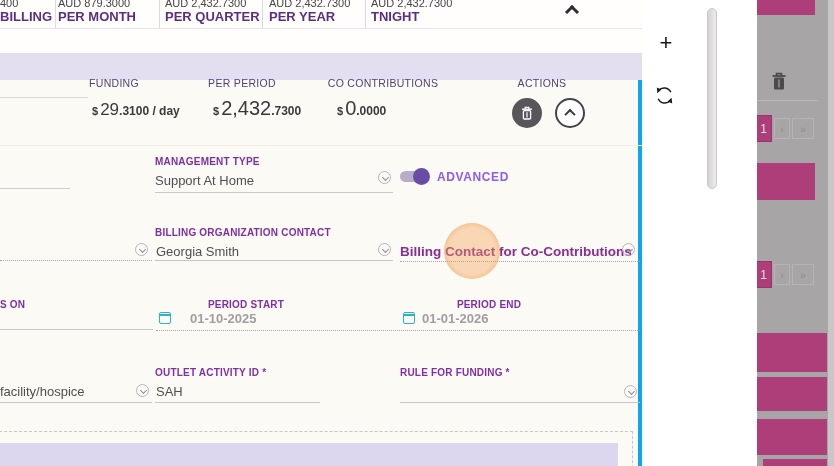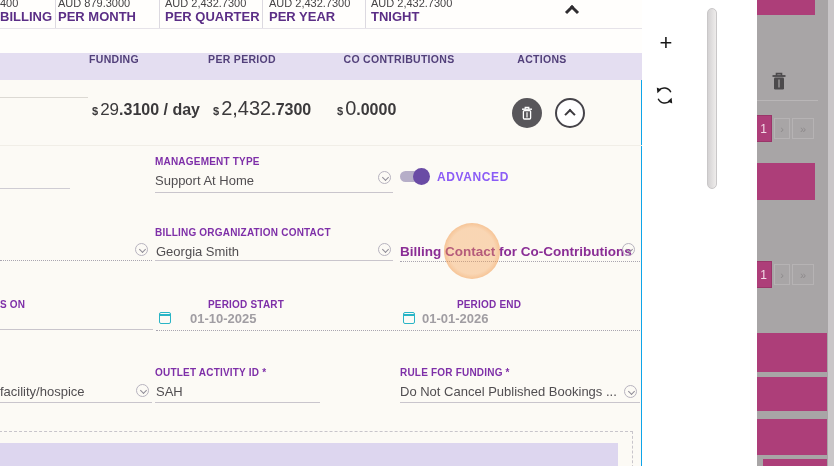--- a/index.html
+++ b/index.html
@@ -1,44 +1,44 @@
 <!DOCTYPE html>
 <html><head>
 <meta charset="utf-8">
 <style>
   * { margin:0; padding:0; box-sizing:border-box; }
   body { font-family:"Liberation Sans", sans-serif; background:#ffffff; }
   .screen { position:relative; width:834px; height:466px; overflow:hidden; background:#ffffff; }
 
   
   .content { position:absolute; left:0; top:0; width:642px; height:466px;
-             background:#fcfaf5; border-right:1px solid #0ea5e9; }
+             background:#fcfaf5; border-right:4px solid #0ea5e9; }
 
   
   .summary { position:absolute; left:0; top:0; width:642px; height:29px;
              background:#fffefc; border-bottom:1px solid #e6e3e9; }
   .sum-col { position:absolute; top:0; }
   .sum-amt { position:absolute; top:-3px; font-size:11px; color:#454345; white-space:nowrap; font-weight:500; }
   .sum-lbl { position:absolute; top:9px; font-size:13px; font-weight:bold; color:#5b2e86; white-space:nowrap; }
   .sum-div { position:absolute; top:0; width:1px; height:28px; background:#dcd9e0; }
   .chev-up-big { position:absolute; left:567px; top:7px; width:10px; height:10px;
                  border-left:3px solid #2f2d30; border-top:3px solid #2f2d30; transform:rotate(45deg); }
 
   .gap-strip { position:absolute; left:0; top:29px; width:642px; height:24px; background:#fffefc; }
 
   
   .band { position:absolute; left:0; top:53px; width:642px; height:27px; background:#e4def1; }
-  .band-lbl { position:absolute; top:0; transform:translateX(-50%); font-size:10.5px;
-              font-weight:bold; color:#52407a; letter-spacing:.3px; white-space:nowrap; }
+  .band-lbl { position:absolute; top:24px; transform:translateX(-50%); font-size:10.5px;
+              font-weight:normal; color:#52407a; letter-spacing:.3px; white-space:nowrap; }
 
   
   .money { position:absolute; display:flex; align-items:baseline; color:#3b393b; white-space:nowrap; }
   .money .sym { font-size:11px; font-weight:600; margin-right:2px; }
   .money .whole { font-weight:400; }
-  .money .frac { font-size:16px; font-weight:600; }
+  .money .frac { font-size:12px; font-weight:600; }
   .m-funding { left:92px; top:100px; } .m-funding .whole{ font-size:17px; }
   .m-period  { left:213px; top:97px; } .m-period .whole{ font-size:20px; }
   .m-co      { left:337px; top:97px; } .m-co .whole{ font-size:20px; }
 
   .btn-circle { position:absolute; width:30px; height:30px; border-radius:50%; }
   .btn-trash { left:512px; top:98px; background:#58565a; display:flex; align-items:center; justify-content:center; }
   .btn-collapse { left:555px; top:98px; background:#ffffff; border:2px solid #454349;
                   display:flex; align-items:center; justify-content:center; }
   .chev-up-sm { width:8px; height:8px; border-left:2.4px solid #3c3a3e; border-top:2.4px solid #3c3a3e;
                 transform:rotate(45deg) translate(1px,1px); }
@@ -126,21 +126,21 @@
       <div class="sum-div" style="left:159px;"></div>
       <div class="sum-div" style="left:262px;"></div>
       <div class="sum-div" style="left:365px;"></div>
     </div>
     <div class="chev-up-big"></div>
     <div class="gap-strip"></div>
 
     <div class="band">
       <div class="band-lbl" style="left:114px;">FUNDING</div>
       <div class="band-lbl" style="left:242px;">PER PERIOD</div>
-      <div class="band-lbl" style="left:383px;margin-left:16px;">CO CONTRIBUTIONS</div>
+      <div class="band-lbl" style="left:383px;">CO CONTRIBUTIONS</div>
       <div class="band-lbl" style="left:542px;">ACTIONS</div>
     </div>
 
     <div class="hline" style="left:0;top:97px;width:88px;background:#dcd9d3;"></div>
     <div class="money m-funding">
       <span class="sym">$</span>
       <span class="whole">29</span>
       <span class="frac">.3100 / day</span>
     </div>
     <div class="money m-period">
@@ -196,21 +196,20 @@
     <div class="fvalue-gray" style="left:422px;top:311px;">01-01-2026</div>
     <div class="hline-dot" style="left:156px;top:330px;width:484px;"></div>
 
     <div class="fvalue" style="left:0;top:384px;">facility/hospice</div>
     <div class="vsel" style="left:136px;top:384px;"></div>
     <div class="hline" style="left:0;top:402px;width:152px;"></div>
     <div class="flabel" style="left:155px;top:367px;">OUTLET ACTIVITY ID *</div>
     <div class="fvalue" style="left:156px;top:384px;">SAH</div>
     <div class="hline" style="left:155px;top:402px;width:165px;"></div>
     <div class="flabel" style="left:400px;top:367px;">RULE FOR FUNDING *</div>
-    <div class="fvalue" style="left:400px;top:384px;">Do Not Cancel Published Bookings ...</div>
     <div class="vsel" style="left:624px;top:385px;"></div>
     <div class="hline" style="left:400px;top:402px;width:240px;"></div>
 
     <div class="dash-box"></div>
     <div class="lavender-block"></div>
   </div>
 
   <div class="panel"></div>
   <div class="plus-btn">+</div>
   <div class="refresh-btn">

